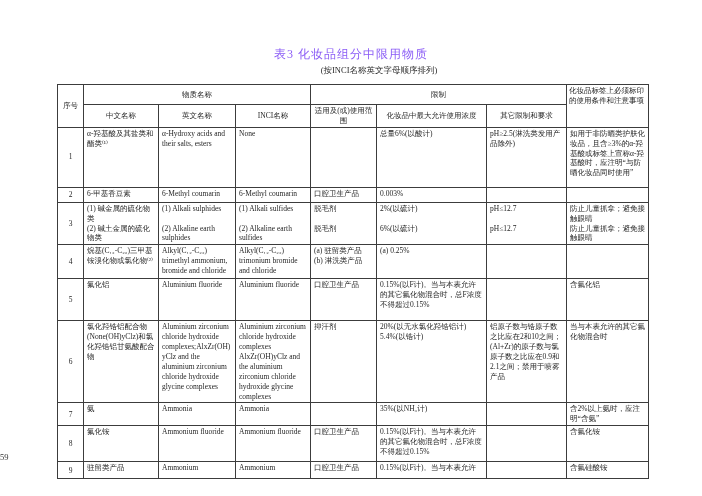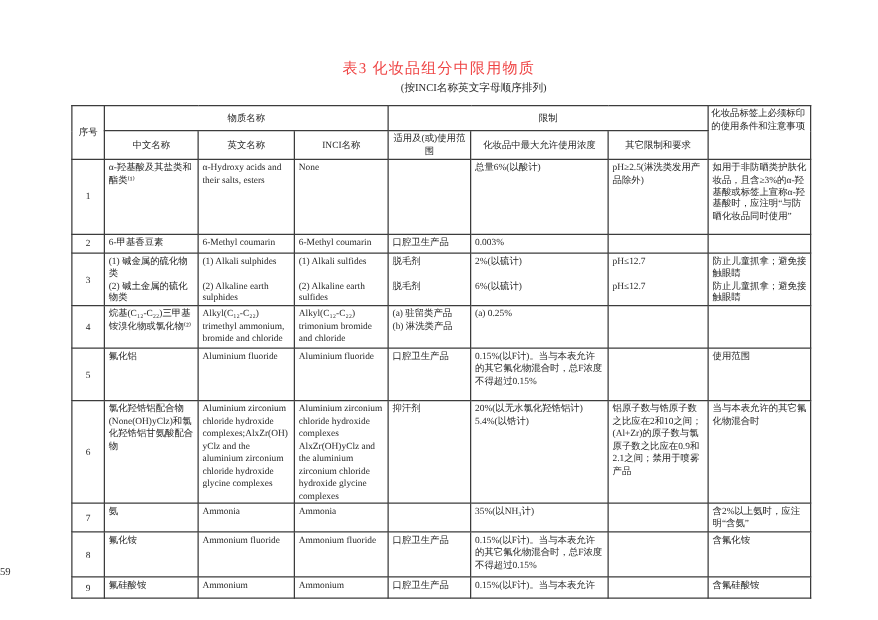--- a/index.html
+++ b/index.html
@@ -4,21 +4,21 @@
 <style>
   * { margin:0; padding:0; box-sizing:border-box; }
   html,body { background:#ffffff; }
   .page {
     position:relative; width:702px; height:496px; background:#ffffff;
     font-family:"Liberation Serif","DejaVu Serif",serif; color:#1f1f1f;
     overflow:hidden;
   }
   .doc-title {
     position:absolute; top:46px; left:0; width:100%;
-    text-align:center; font-size:12px; letter-spacing:1px; color:#ef4444;
+    text-align:center; font-size:12px; letter-spacing:1px; color:#8b5cf6;
   }
   .doc-subtitle {
     position:absolute; top:65px; left:0; width:100%;
     text-align:center; font-size:8.5px; color:#2a2a2a;margin-left:28px;
   }
   table.limits {
     position:absolute; left:57px; top:84px; width:591px;
     border-collapse:collapse; table-layout:fixed;
   }
   .limits th, .limits td {
@@ -125,21 +125,21 @@
         <td class="cell"></td>
       </tr>
       <tr style="height:42px">
         <td class="idx">5</td>
         <td class="cell">氟化铝</td>
         <td class="cell">Aluminium fluoride</td>
         <td class="cell">Aluminium fluoride</td>
         <td class="cell">口腔卫生产品</td>
         <td class="cell">0.15%(以F计)。当与本表允许的其它氟化物混合时，总F浓度不得超过0.15%</td>
         <td class="cell"></td>
-        <td class="cell">使用范围</td>
+        <td class="cell">含氟化铝</td>
       </tr>
       <tr style="height:55px">
         <td class="idx">6</td>
         <td class="cell">氯化羟锆铝配合物(None(OH)yClz)和氯化羟锆铝甘氨酸配合物</td>
         <td class="cell">Aluminium zirconium chloride hydroxide complexes;AlxZr(OH)yClz and the aluminium zirconium chloride hydroxide glycine complexes</td>
         <td class="cell">Aluminium zirconium chloride hydroxide complexes AlxZr(OH)yClz and the aluminium zirconium chloride hydroxide glycine complexes</td>
         <td class="cell">抑汗剂</td>
         <td class="cell">20%(以无水氯化羟锆铝计)
 5.4%(以锆计)</td>
         <td class="cell">铝原子数与锆原子数之比应在2和10之间；(Al+Zr)的原子数与氯原子数之比应在0.9和2.1之间；禁用于喷雾产品</td>
@@ -160,21 +160,21 @@
         <td class="cell">氟化铵</td>
         <td class="cell">Ammonium fluoride</td>
         <td class="cell">Ammonium fluoride</td>
         <td class="cell">口腔卫生产品</td>
         <td class="cell">0.15%(以F计)。当与本表允许的其它氟化物混合时，总F浓度不得超过0.15%</td>
         <td class="cell"></td>
         <td class="cell">含氟化铵</td>
       </tr>
       <tr style="height:17px">
         <td class="idx">9</td>
-        <td class="cell">氟硅酸铵</td>
+        <td class="cell">驻留类产品</td>
         <td class="cell">Ammonium</td>
         <td class="cell">Ammonium</td>
         <td class="cell">口腔卫生产品</td>
         <td class="cell">0.15%(以F计)。当与本表允许</td>
         <td class="cell"></td>
         <td class="cell">含氟硅酸铵</td>
       </tr>
     </tbody>
   </table>
 

